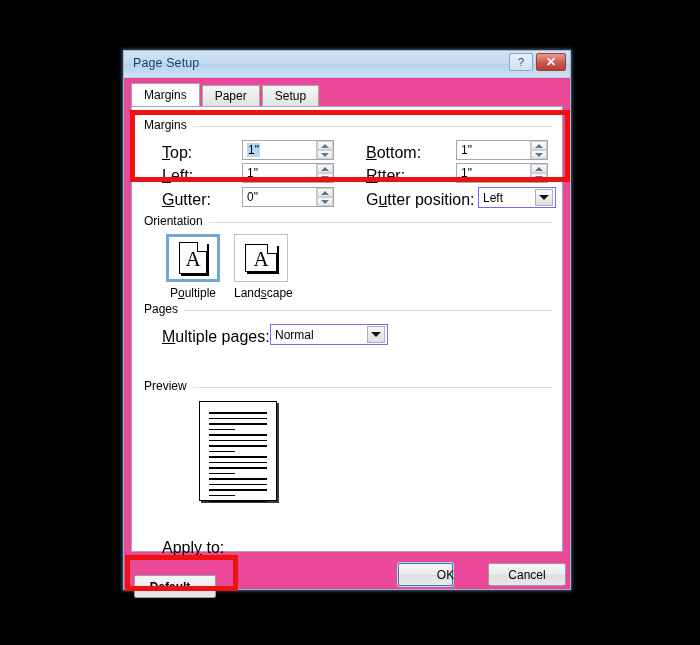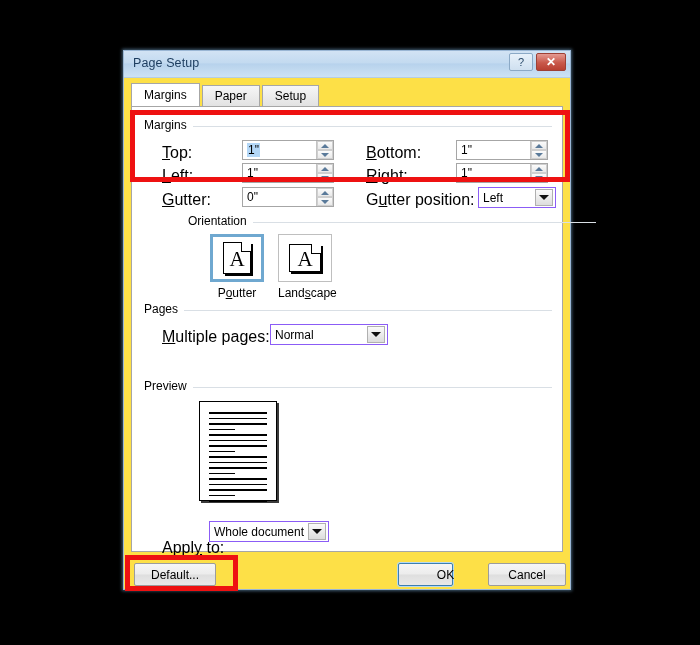--- a/index.html
+++ b/index.html
@@ -18,21 +18,21 @@
     background: #000000;
   }
 
   
   .dialog {
     position: absolute;
     left: 123px;
     top: 50px;
     width: 448px;
     height: 540px;
-    background: #fde047;
+    background: #ec4899;
     border: 1px solid #9ab6d4;
     box-shadow: 0 0 3px 1px rgba(120,170,210,0.55);
     box-sizing: border-box;
   }
   .titlebar {
     position: relative;
     height: 27px;
     background: linear-gradient(to bottom, #d2e3f4 0%, #c3daf0 45%, #b7d2ec 50%, #cde2f4 100%);
     border-bottom: 1px solid #b4cde4;
     box-sizing: border-box;
@@ -404,21 +404,21 @@
             <div class="sa">
                 <span class="tri-up"></span>
               </div>
             <div class="sa">
                 <span class="tri-dn"></span>
               </div>
           </div>
         </div>
 
         <div class="fieldlabel" style="left:222px; top:49px;">
-          <span class="u">R</span><span>ight:</span>
+          <span class="u">R</span><span>tter:</span>
         </div>
         <div class="spinbox" style="left:312px; top:45px;">
           <div class="val">1"</div>
           <div class="spin-arrows">
             <div class="sa">
                 <span class="tri-up"></span>
               </div>
             <div class="sa">
                 <span class="tri-dn"></span>
               </div>
@@ -444,33 +444,33 @@
           <span>G</span><span class="u">u</span><span>tter position:</span>
         </div>
         <div class="combo" style="left:334px; top:69px; width:78px;">
           <div class="cval">Left</div>
           <div class="cbtn">
               <span class="tri-dn-blk"></span>
             </div>
         </div>
       </div>
 
-      <div class="group" style="left:12px; top:107px; width:408px; height:88px;margin-left:44px;">
+      <div class="group" style="left:12px; top:107px; width:408px; height:88px;">
         <div class="group-rule"></div>
         <div class="group-label">Orientation</div>
 
         <div class="orient-opt selected" style="left:22px; top:20px;">
           <div class="orient-box">
             <div class="page-glyph">
               <span class="corner"></span>
               <span class="letter">A</span>
             </div>
           </div>
           <div class="orient-caption">
-            <span>P</span><span class="u">o</span><span>utter</span>
+            <span>P</span><span class="u">o</span><span>ultiple</span>
           </div>
         </div>
 
         <div class="orient-opt" style="left:90px; top:20px;">
           <div class="orient-box">
             <div class="page-glyph" style="width:32px;height:28px;">
               <span class="corner"></span>
               <span class="letter">A</span>
             </div>
           </div>
@@ -516,29 +516,23 @@
           <div class="cval">Normal</div>
           <div class="cbtn">
               <span class="tri-dn-blk"></span>
             </div>
         </div>
       </div>
 
       <div class="fieldlabel" style="left:30px; top:418px;margin-top:14px;">
         <span>Appl</span><span class="u">y</span><span> to:</span>
       </div>
-      <div class="combo" style="left:77px; top:414px; width:120px;">
-        <div class="cval">Whole document</div>
-        <div class="cbtn">
-            <span class="tri-dn-blk"></span>
-          </div>
-      </div>
     </div>
 
-    <div class="btn" style="left:10px; top:512px; width:82px;">Default...</div>
+    <div class="btn" style="left:10px; top:524px; width:82px;font-weight:bold;">Default...</div>
     <div class="btn focused" style="left:274px; top:512px; width:55px;padding-left:40px;">OK</div>
     <div class="btn" style="left:364px; top:512px; width:78px;">Cancel</div>
   </div>
 
   <div class="annot" style="left:130px; top:110px; width:440px; height:72px;"></div>
   <div class="annot" style="left:125px; top:555px; width:113px; height:36px;"></div>
 
 </div>
 
 </body></html>

